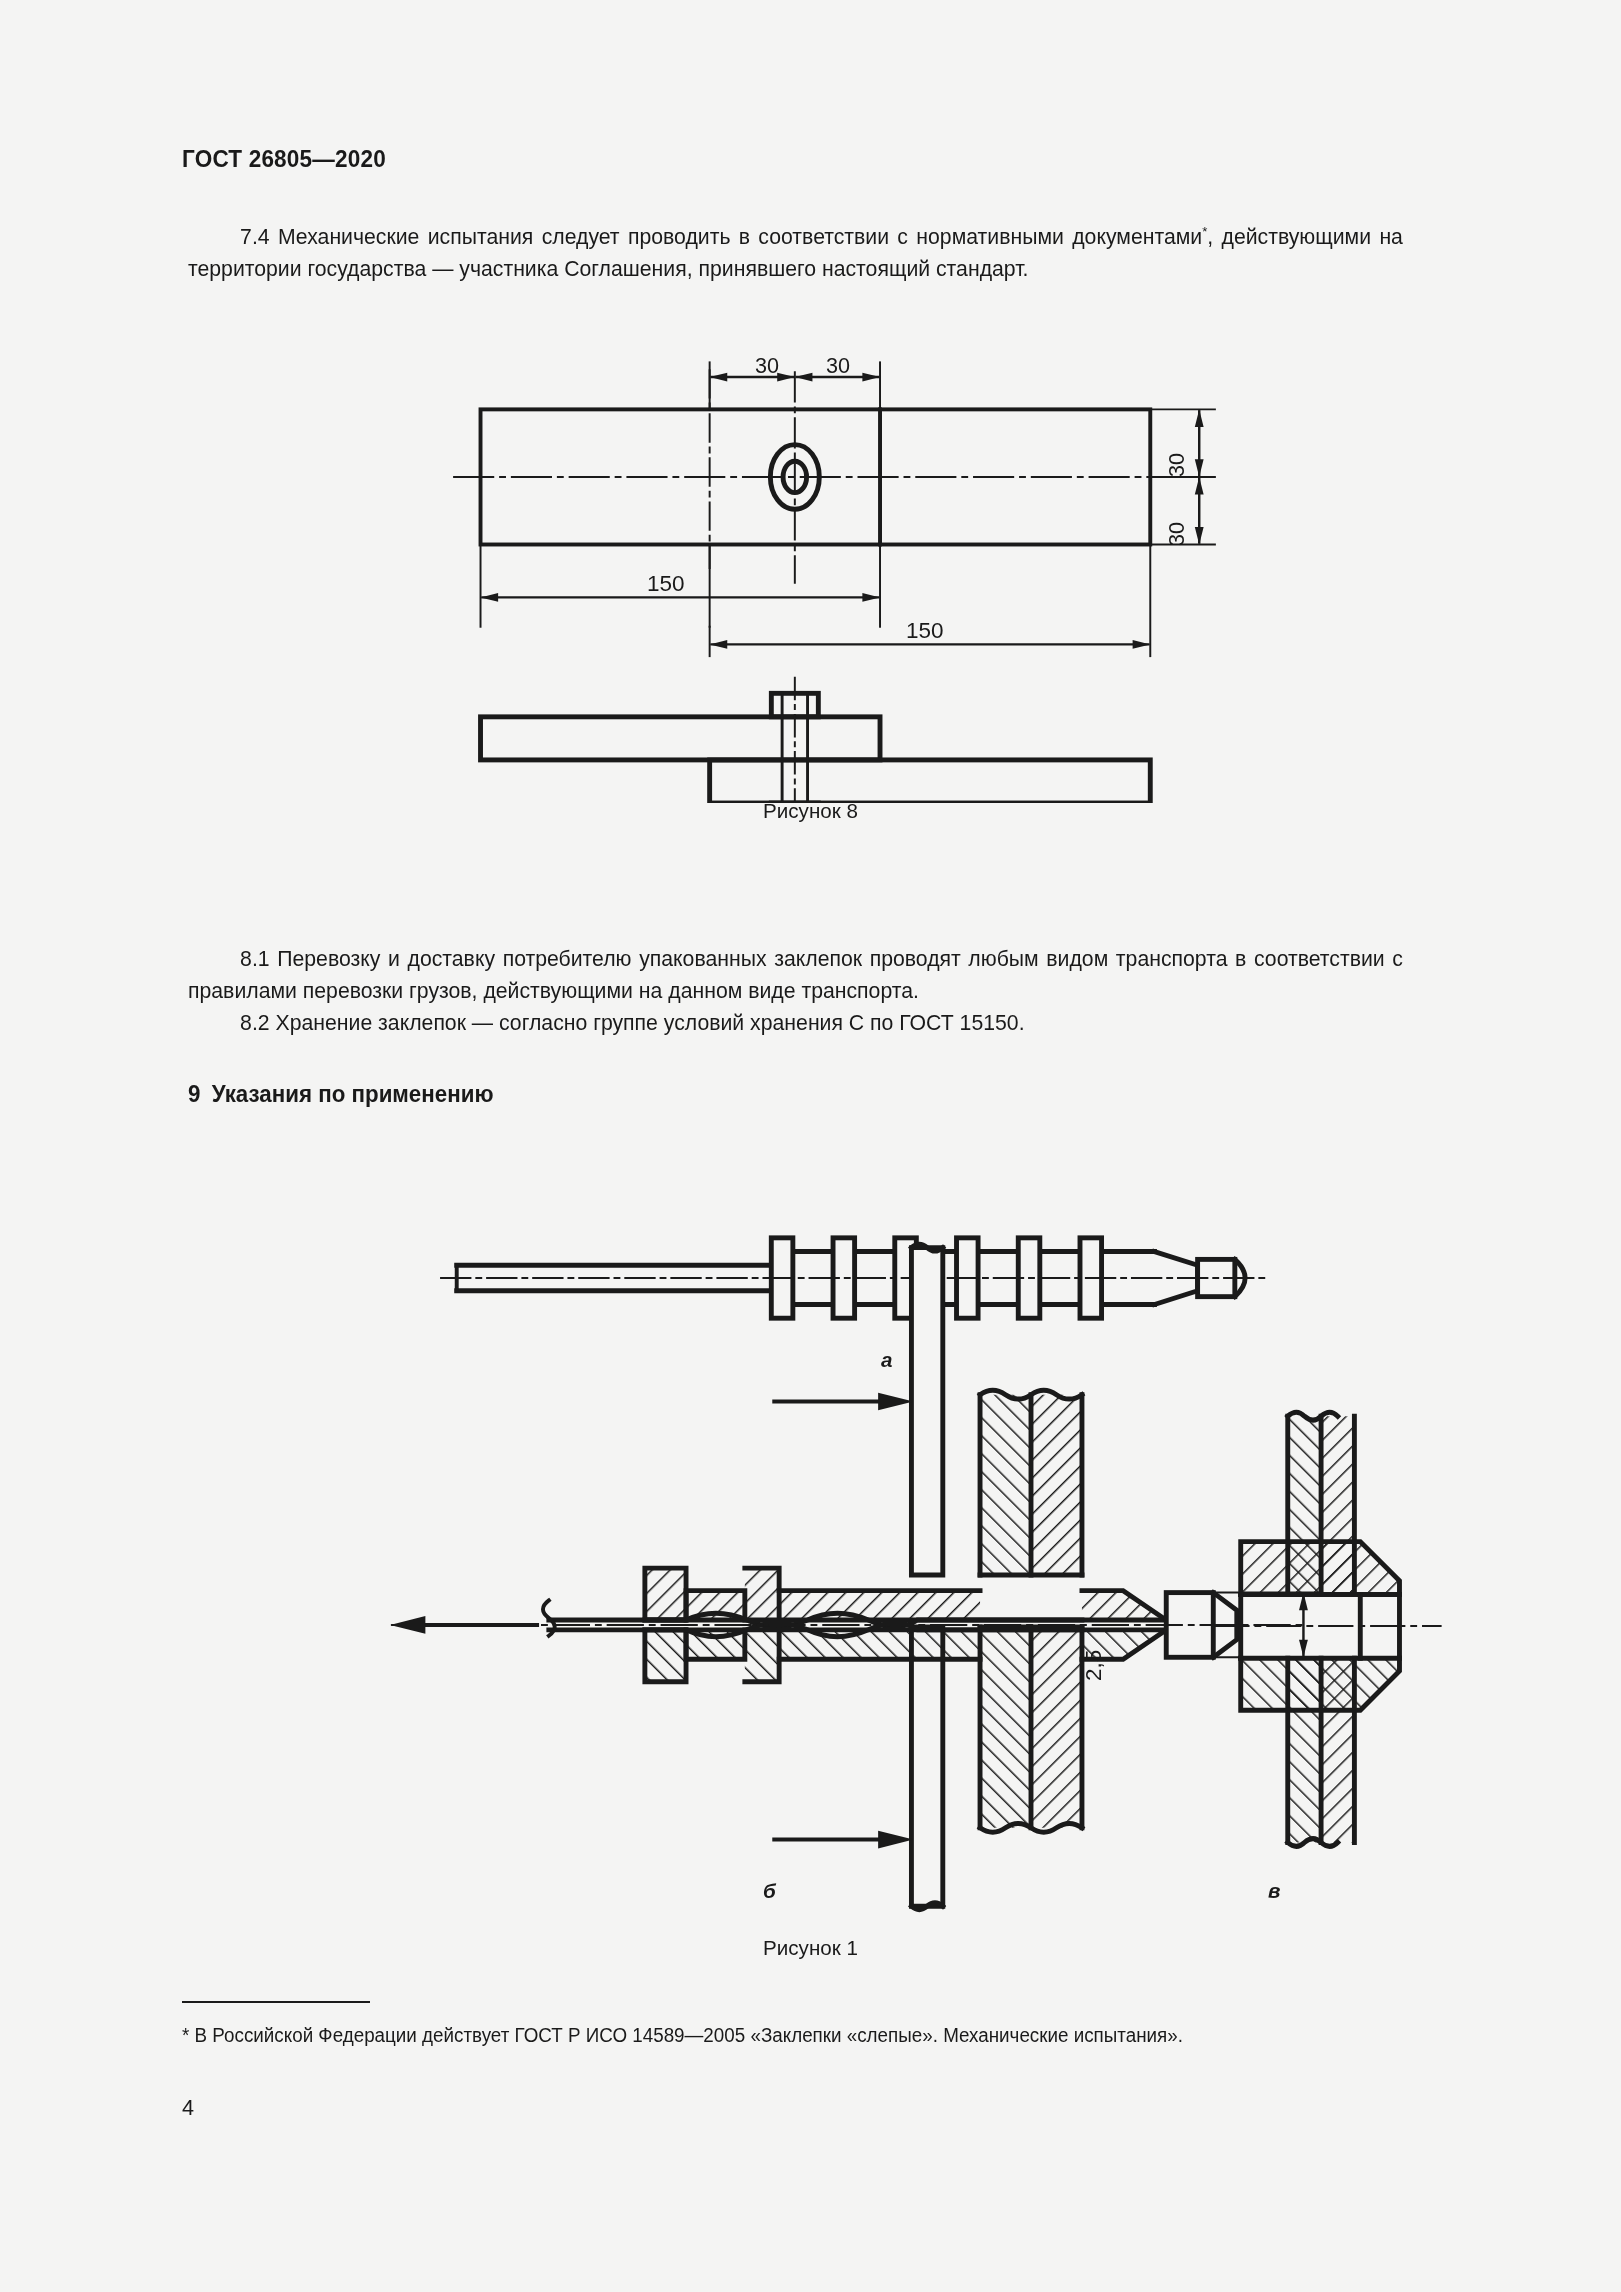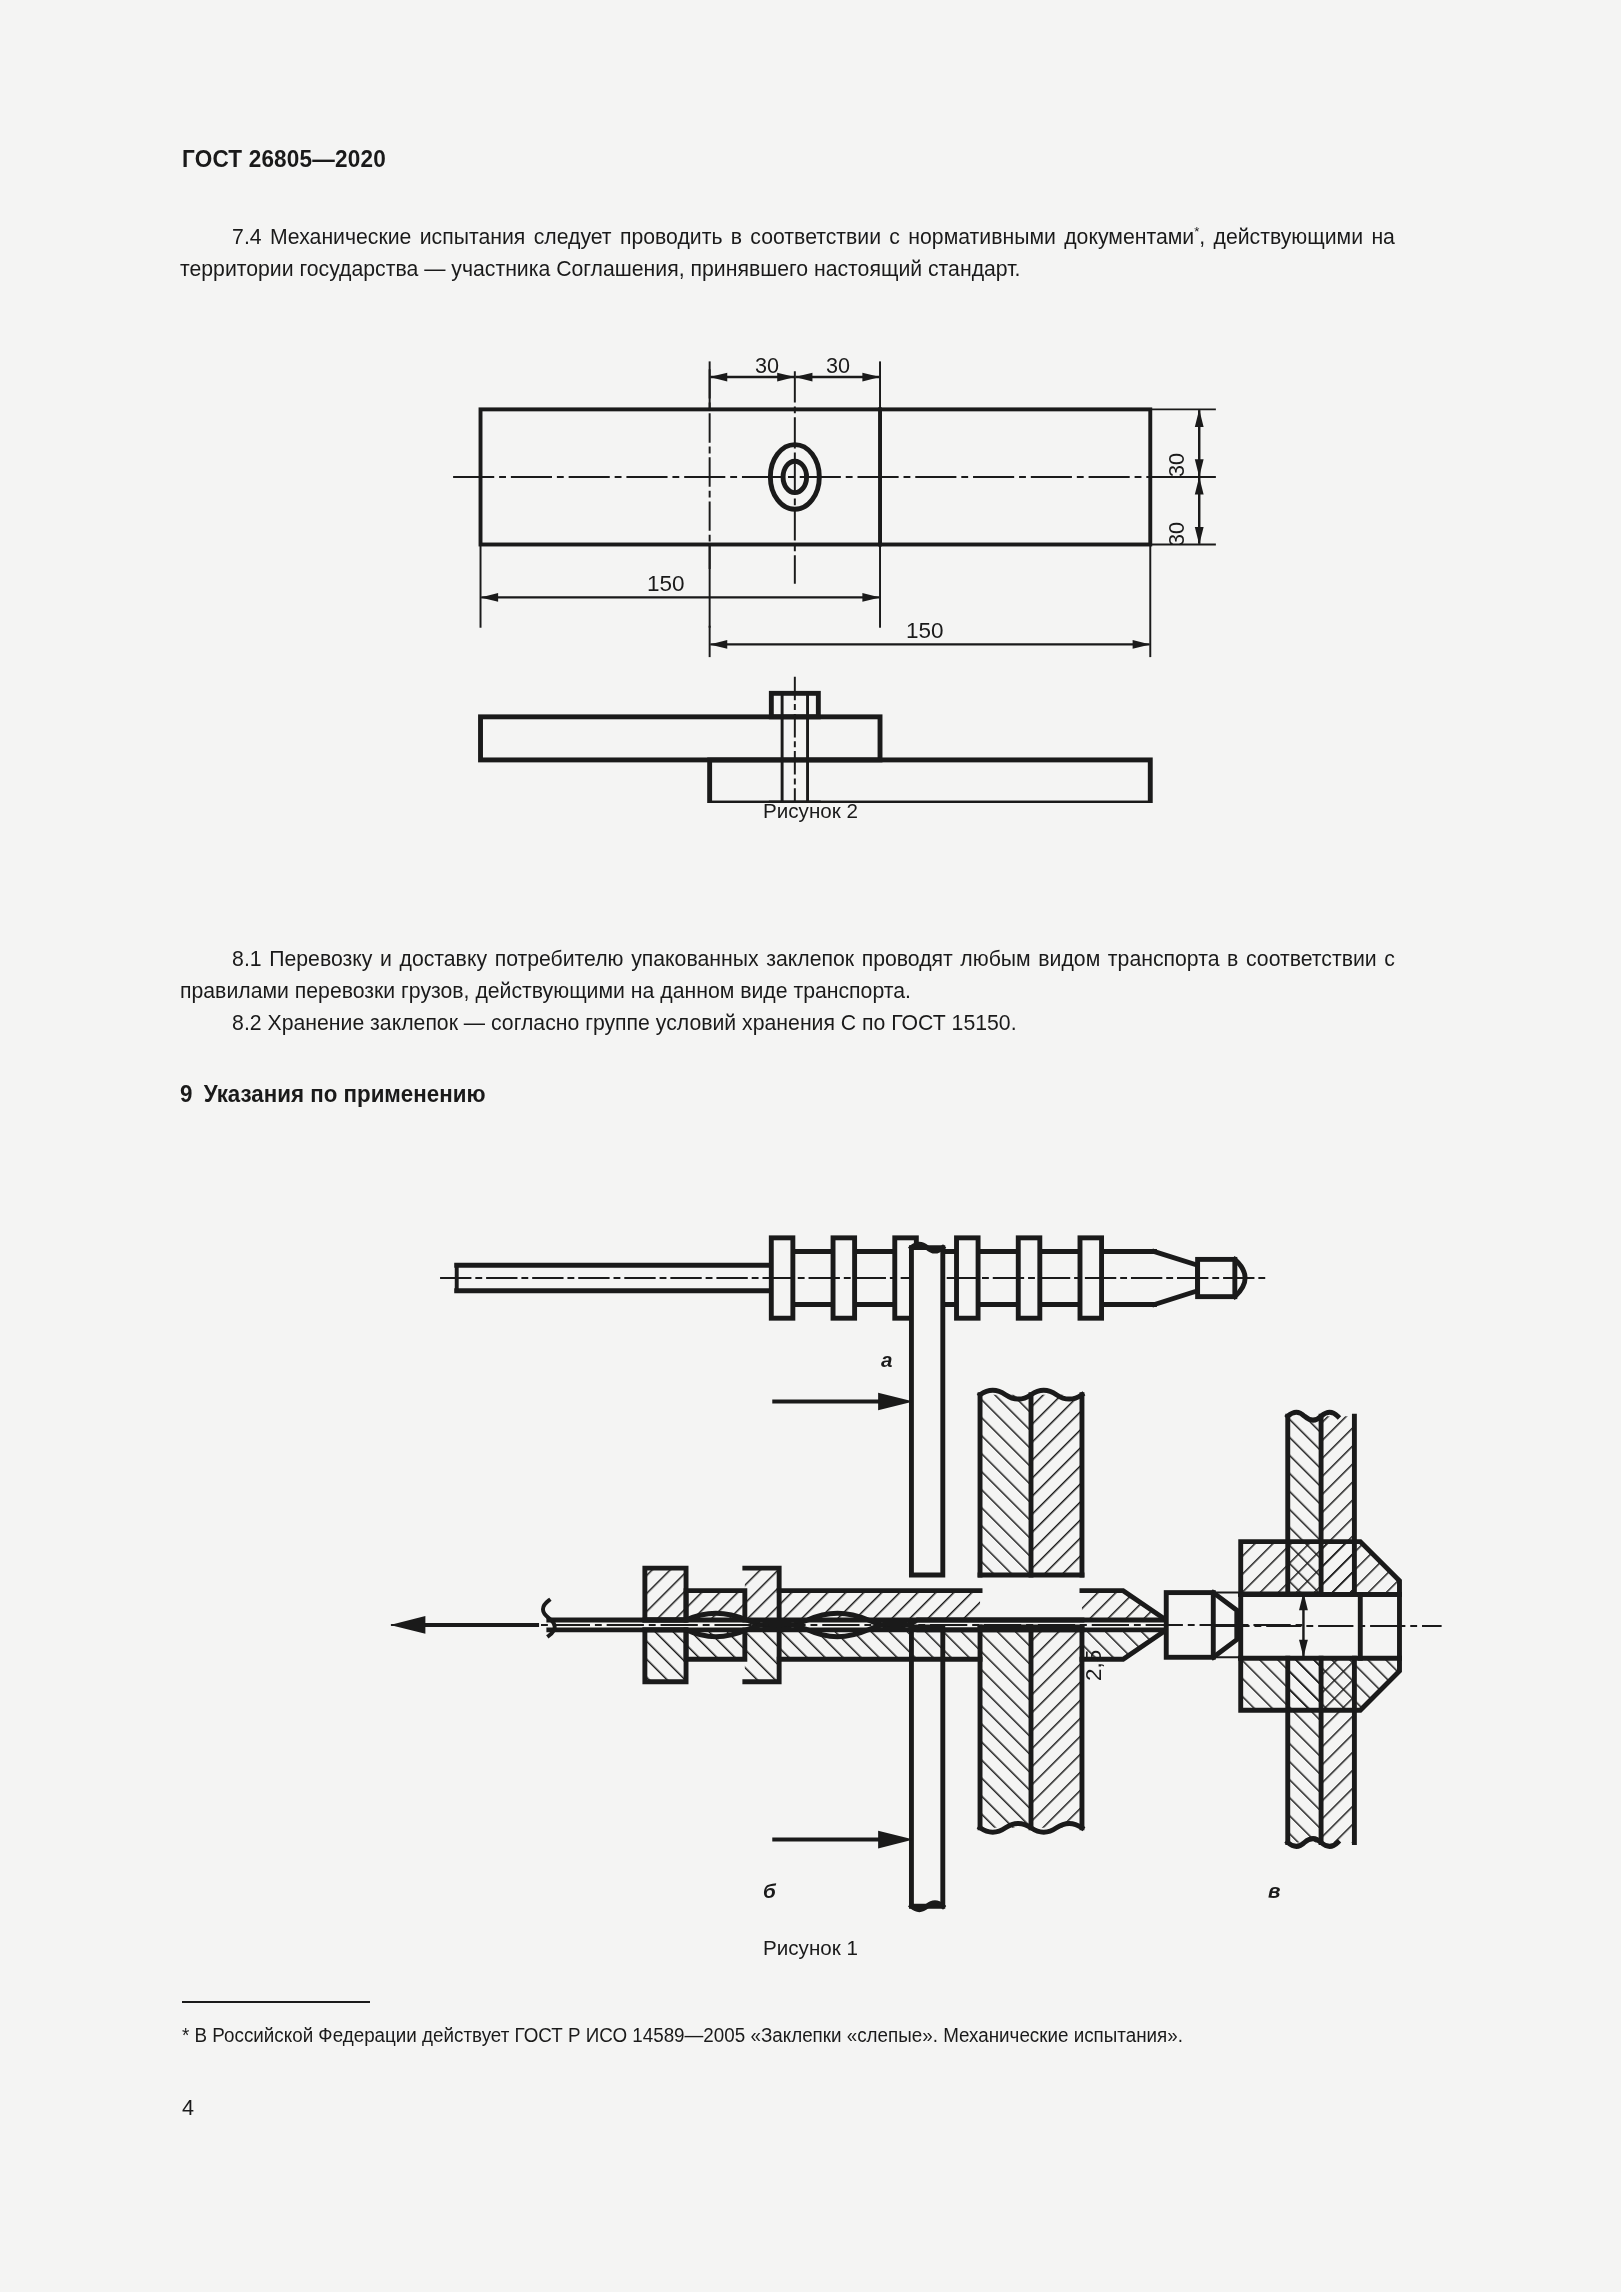--- a/index.html
+++ b/index.html
@@ -29,21 +29,21 @@
     font-size: 24.5px;
     letter-spacing: 0.2px;
     transform: scaleX(0.92);
     transform-origin: left center;
     white-space: nowrap;
   }
 
   
   .content {
     position: absolute;
-    left: 180px;
+    left: 188px;
     top: 0;
     width: 1259px;
   }
   .para {
     font-size: 22px;
     line-height: 32px;
     text-align: justify;
     transform: scaleX(0.965);
     transform-origin: left top;
     margin: 0;
@@ -190,21 +190,21 @@
 
         <line x1="798" y1="368" x2="798" y2="504" stroke-width="3"></line>
         <line x1="824" y1="368" x2="824" y2="504" stroke-width="3"></line>
 
         <line x1="811" y1="352" x2="811" y2="520" stroke-width="2" stroke-dasharray="22 6 4 6"></line>
       </g>
     </svg>
   </div>
 
   <div class="cap2">
-    <div class="fig-caption">Рисунок 2</div>
+    <div class="fig-caption">Рисунок 8</div>
   </div>
 
   <div style="position:absolute;left:755px;top:353px;font-size:21.6px;">30</div>
   <div style="position:absolute;left:826px;top:353px;font-size:21.6px;">30</div>
   <div style="position:absolute;left:1164px;top:477px;font-size:21.6px;transform:rotate(-90deg);transform-origin:left top;">30</div>
   <div style="position:absolute;left:1164px;top:546px;font-size:21.6px;transform:rotate(-90deg);transform-origin:left top;">30</div>
   <div style="position:absolute;left:647px;top:571px;font-size:22.5px;">150</div>
   <div style="position:absolute;left:906px;top:618px;font-size:22.5px;">150</div>
 
   <div class="content" style="top:943px;">

